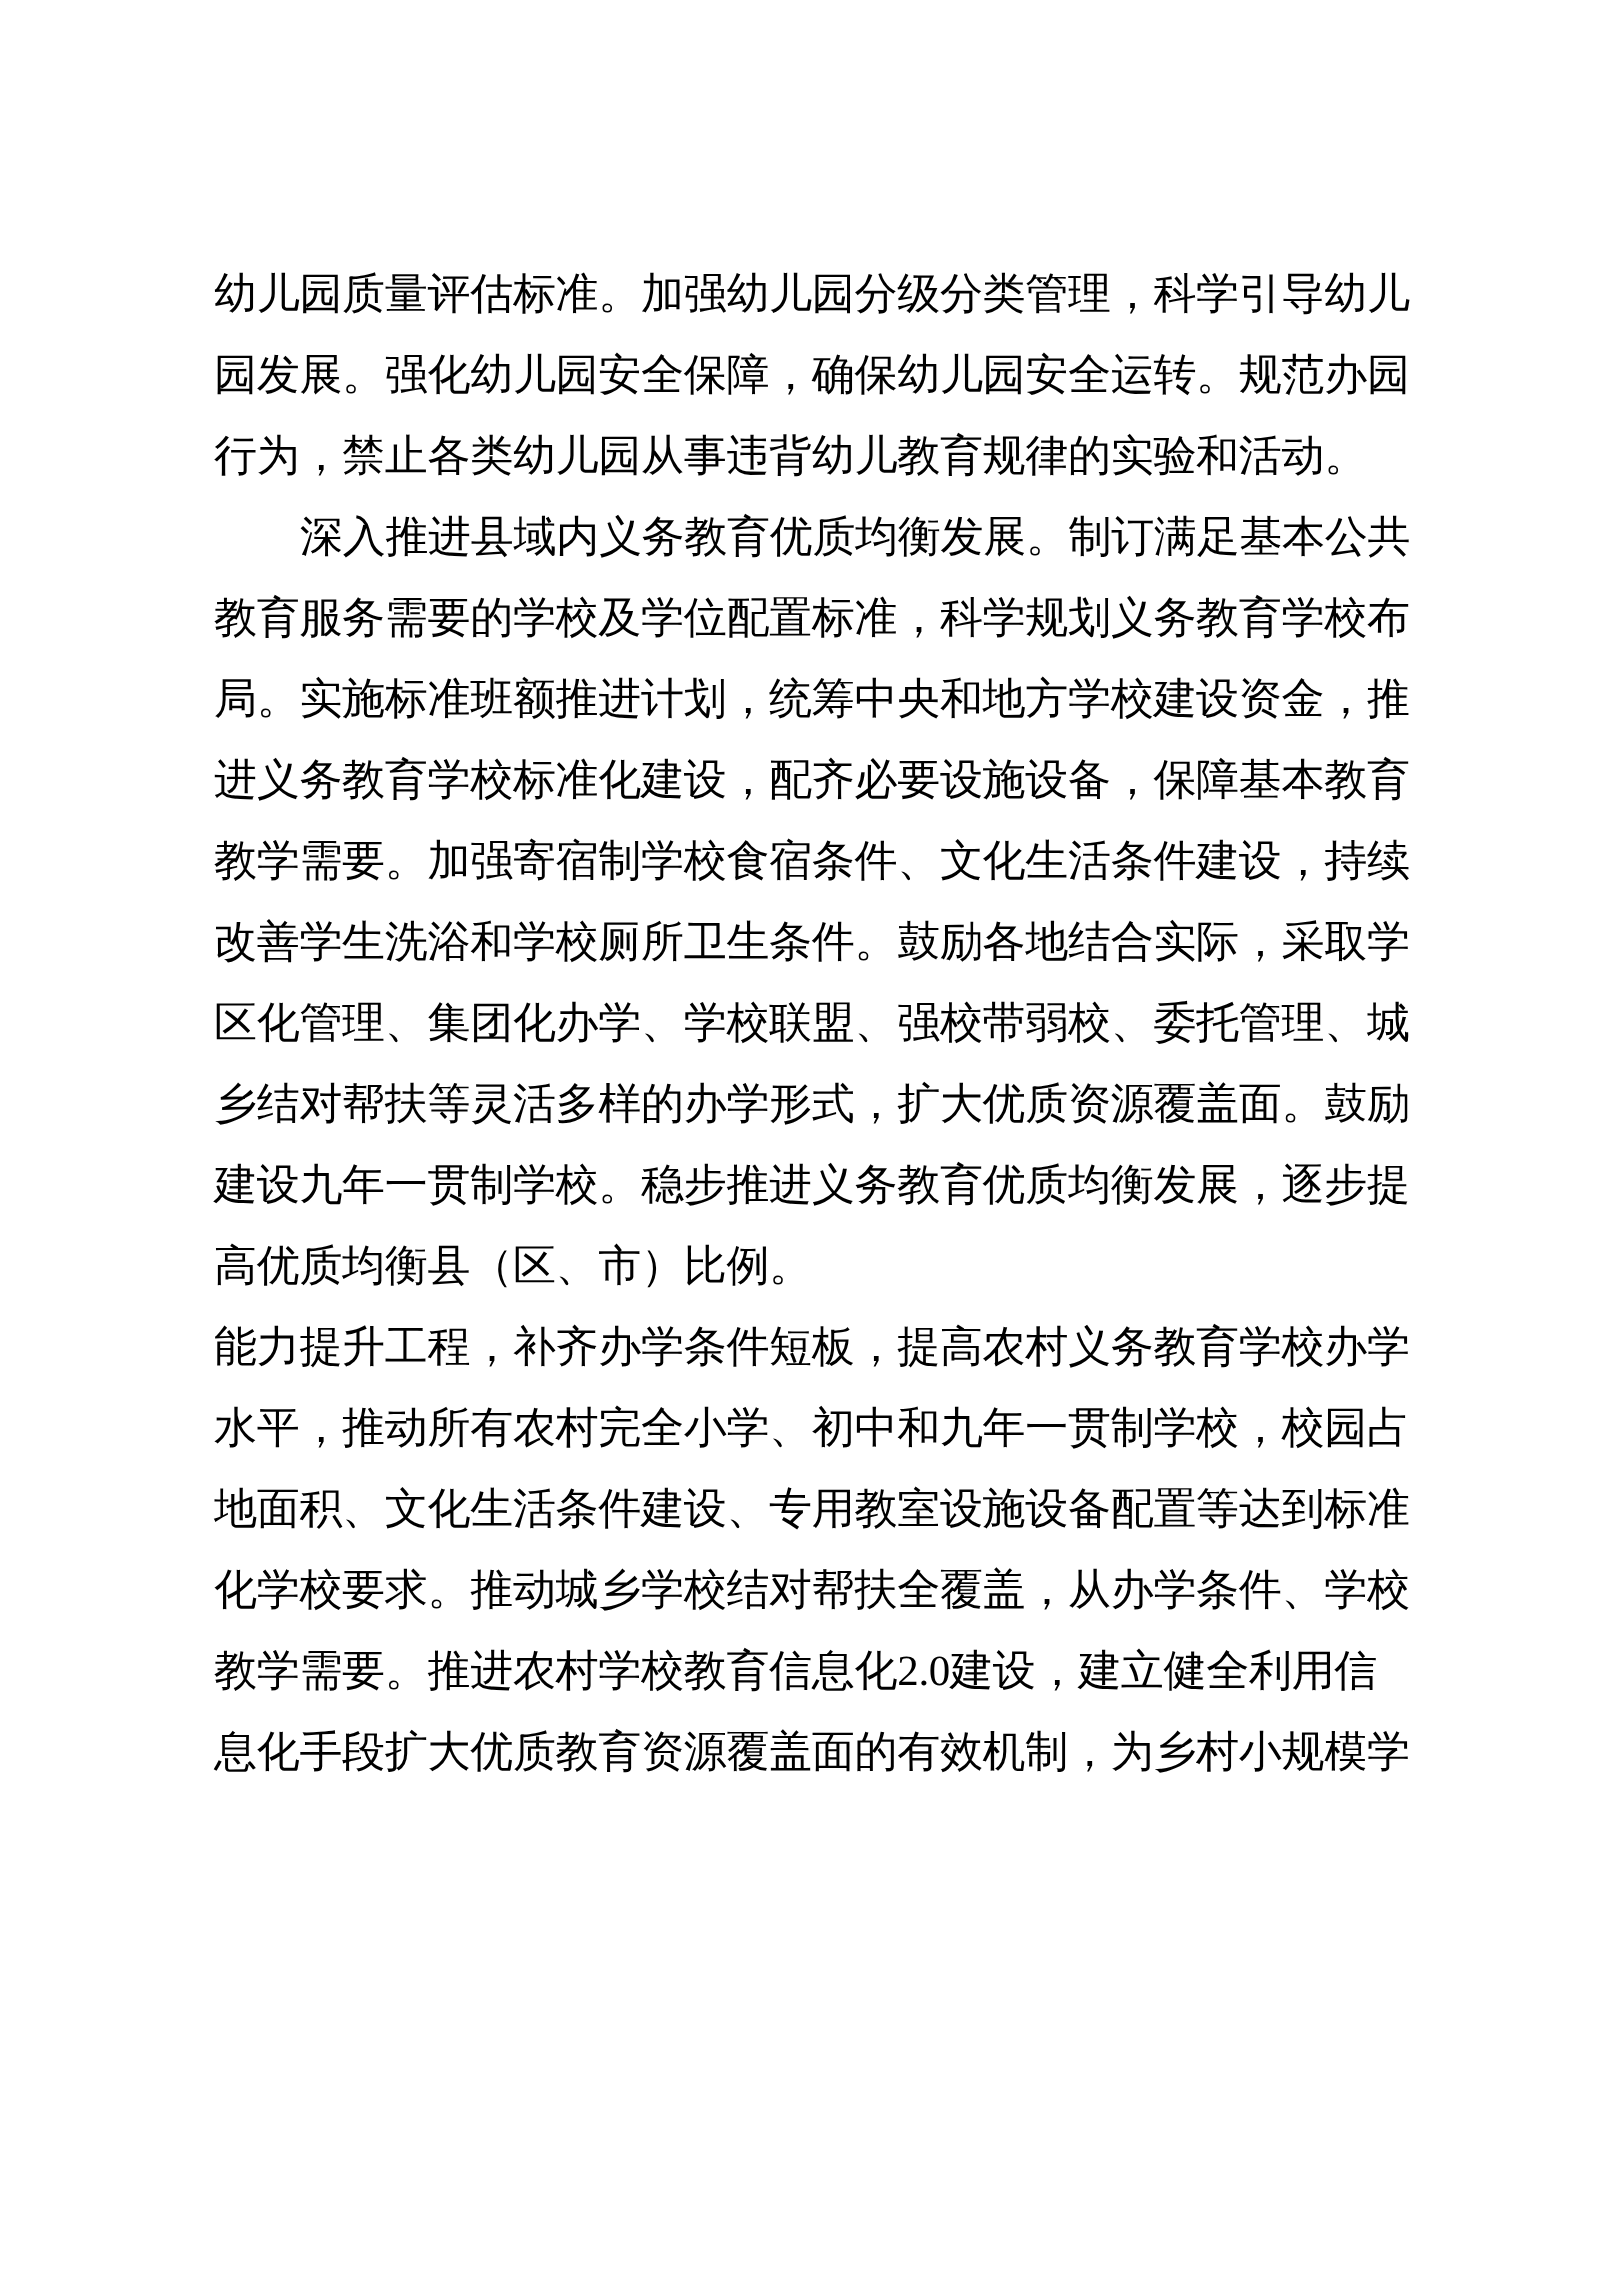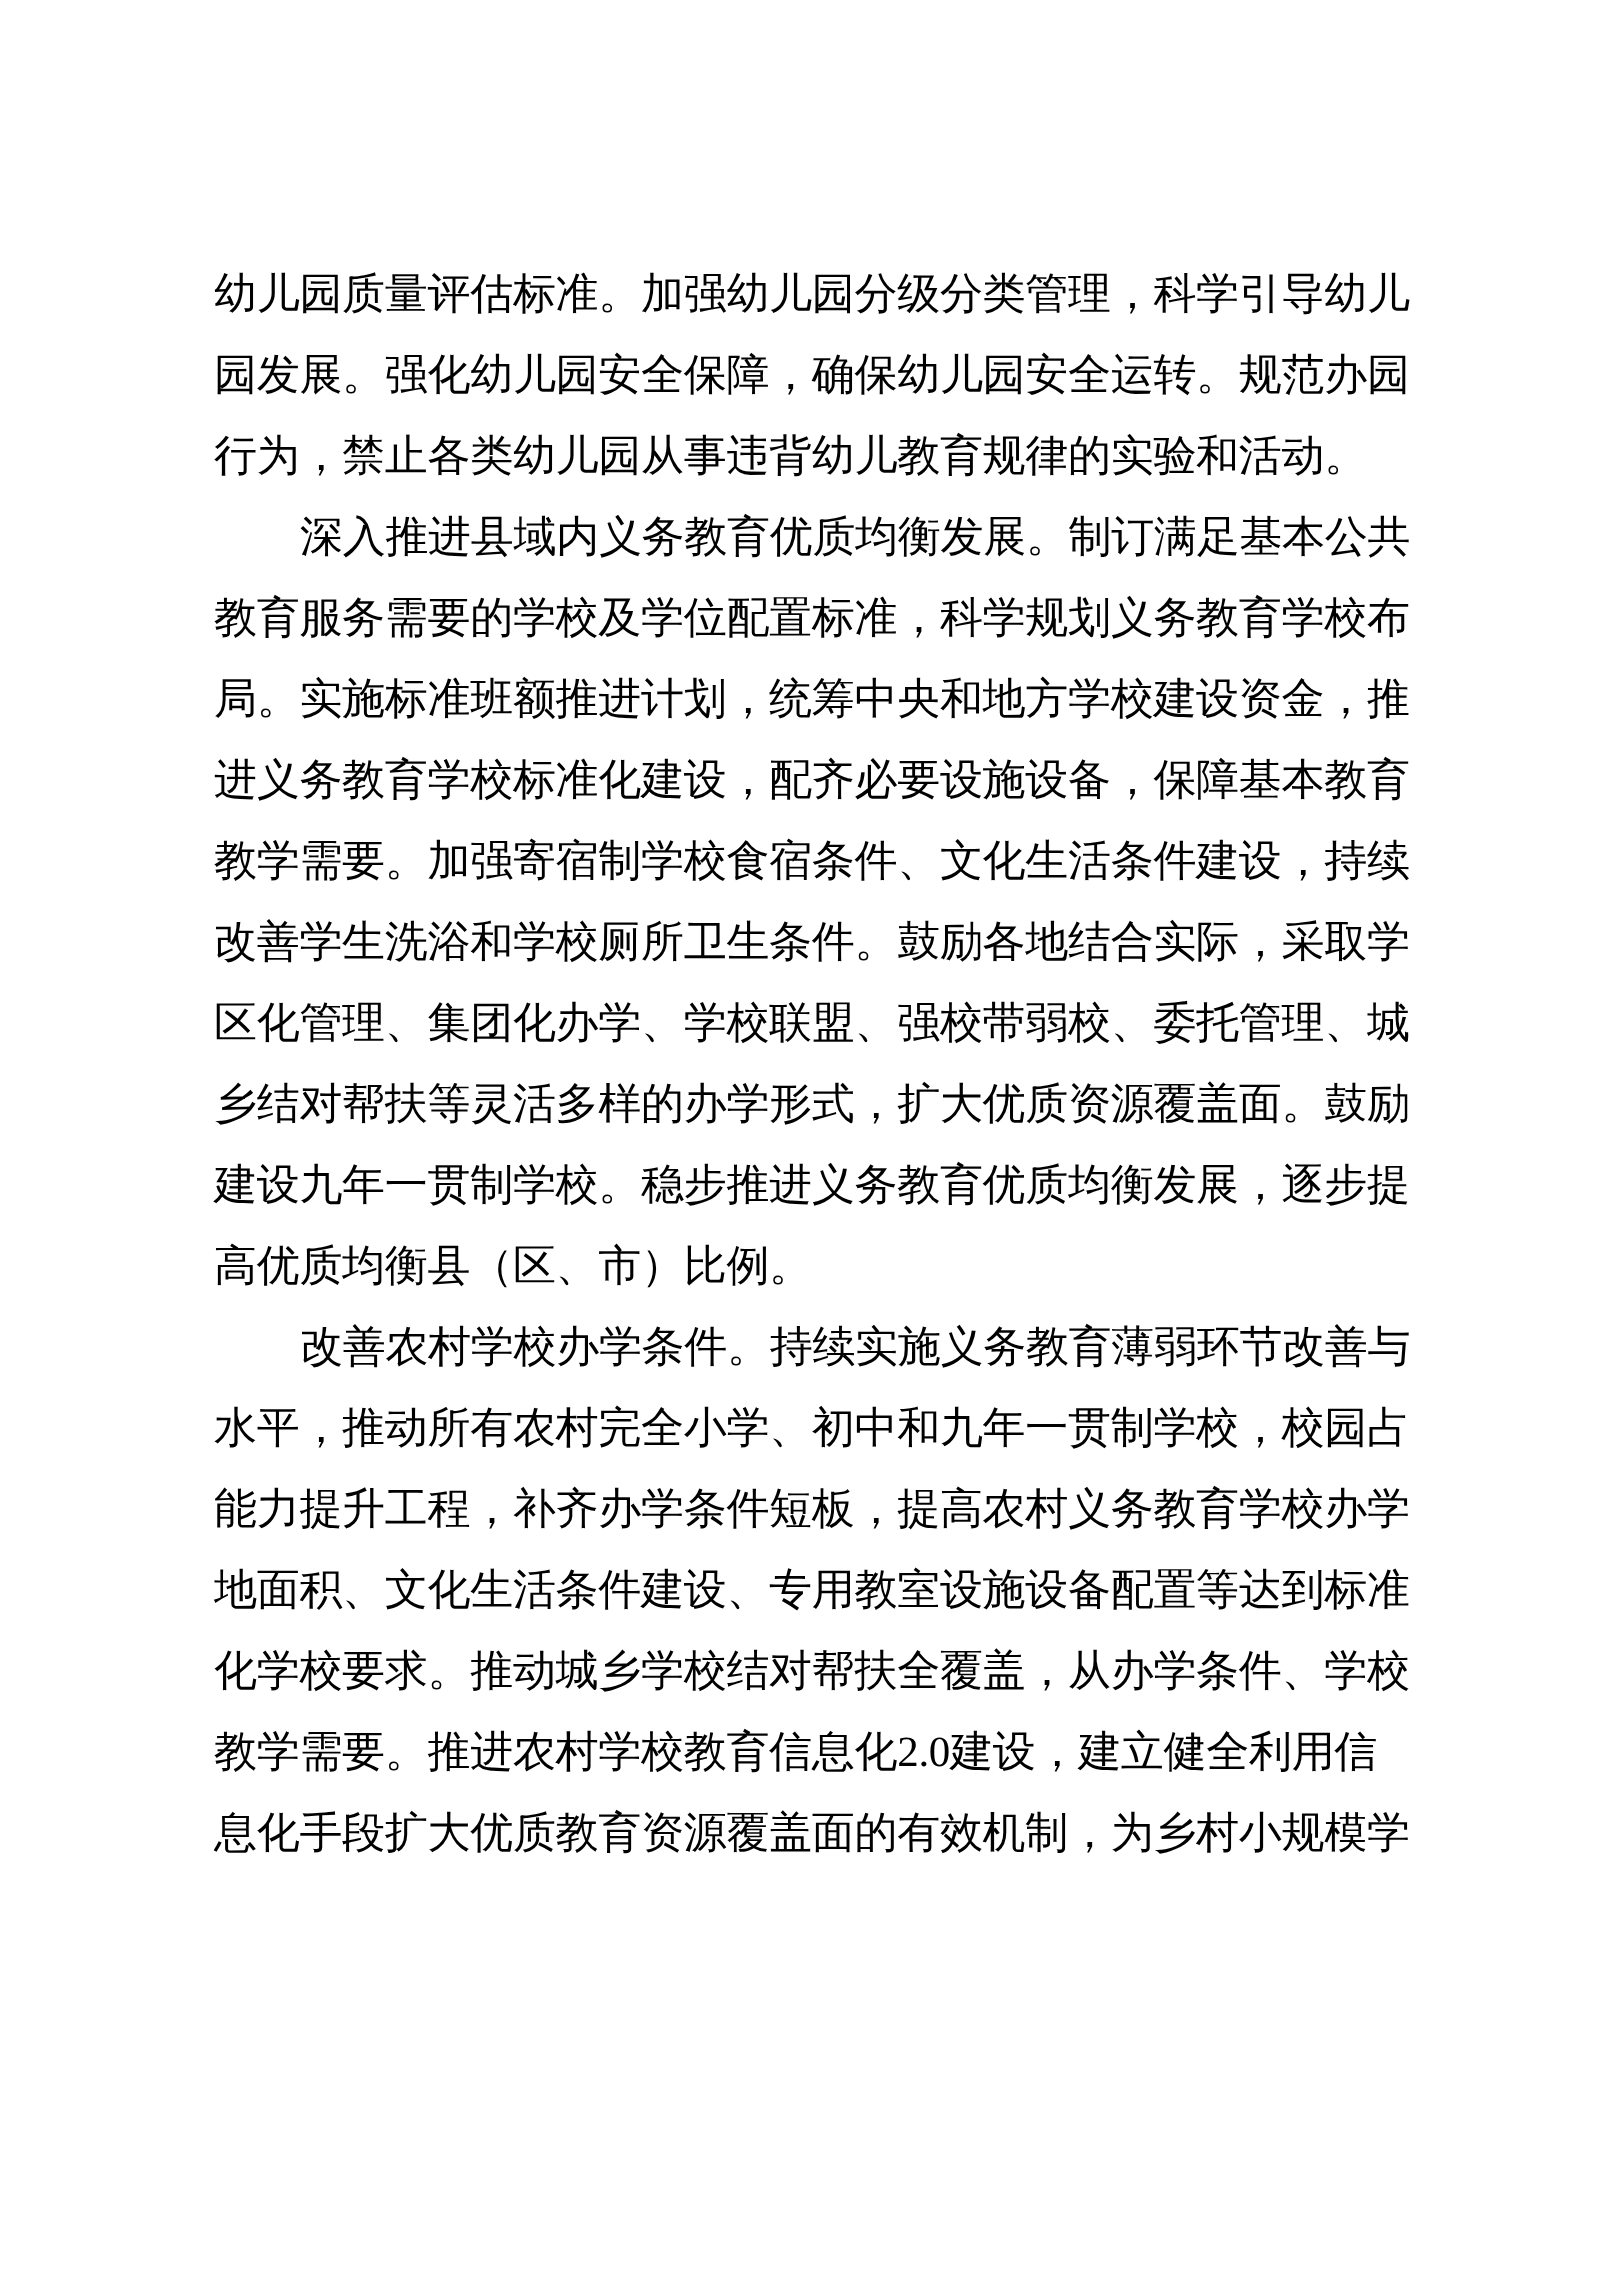--- a/index.html
+++ b/index.html
@@ -64,23 +64,22 @@
       <div class="line indent">深入推进县域内义务教育优质均衡发展。制订满足基本公共</div>
       <div class="line">教育服务需要的学校及学位配置标准，科学规划义务教育学校布</div>
       <div class="line">局。实施标准班额推进计划，统筹中央和地方学校建设资金，推</div>
       <div class="line">进义务教育学校标准化建设，配齐必要设施设备，保障基本教育</div>
       <div class="line">教学需要。加强寄宿制学校食宿条件、文化生活条件建设，持续</div>
       <div class="line">改善学生洗浴和学校厕所卫生条件。鼓励各地结合实际，采取学</div>
       <div class="line">区化管理、集团化办学、学校联盟、强校带弱校、委托管理、城</div>
       <div class="line">乡结对帮扶等灵活多样的办学形式，扩大优质资源覆盖面。鼓励</div>
       <div class="line">建设九年一贯制学校。稳步推进义务教育优质均衡发展，逐步提</div>
       <div class="line">高优质均衡县（区、市）比例。</div>
-      <div class="line indent">改善农村学校办学条件。持续实施义务教育薄弱环节改善与</div>
+      <div class="line">能力提升工程，补齐办学条件短板，提高农村义务教育学校办学</div>
       <div class="line">水平，推动所有农村完全小学、初中和九年一贯制学校，校园占</div>
-      <div class="line">能力提升工程，补齐办学条件短板，提高农村义务教育学校办学</div>
       <div class="line">地面积、文化生活条件建设、专用教室设施设备配置等达到标准</div>
       <div class="line">化学校要求。推动城乡学校结对帮扶全覆盖，从办学条件、学校</div>
       <div class="line">教学需要。推进农村学校教育信息化2.0建设，建立健全利用信</div>
       <div class="line">息化手段扩大优质教育资源覆盖面的有效机制，为乡村小规模学</div>
     </div>
   <div class="footer">
     <span class="dash">—</span><span class="page-num">21</span><span class="dash">—</span>
   </div>
 </div>
 

